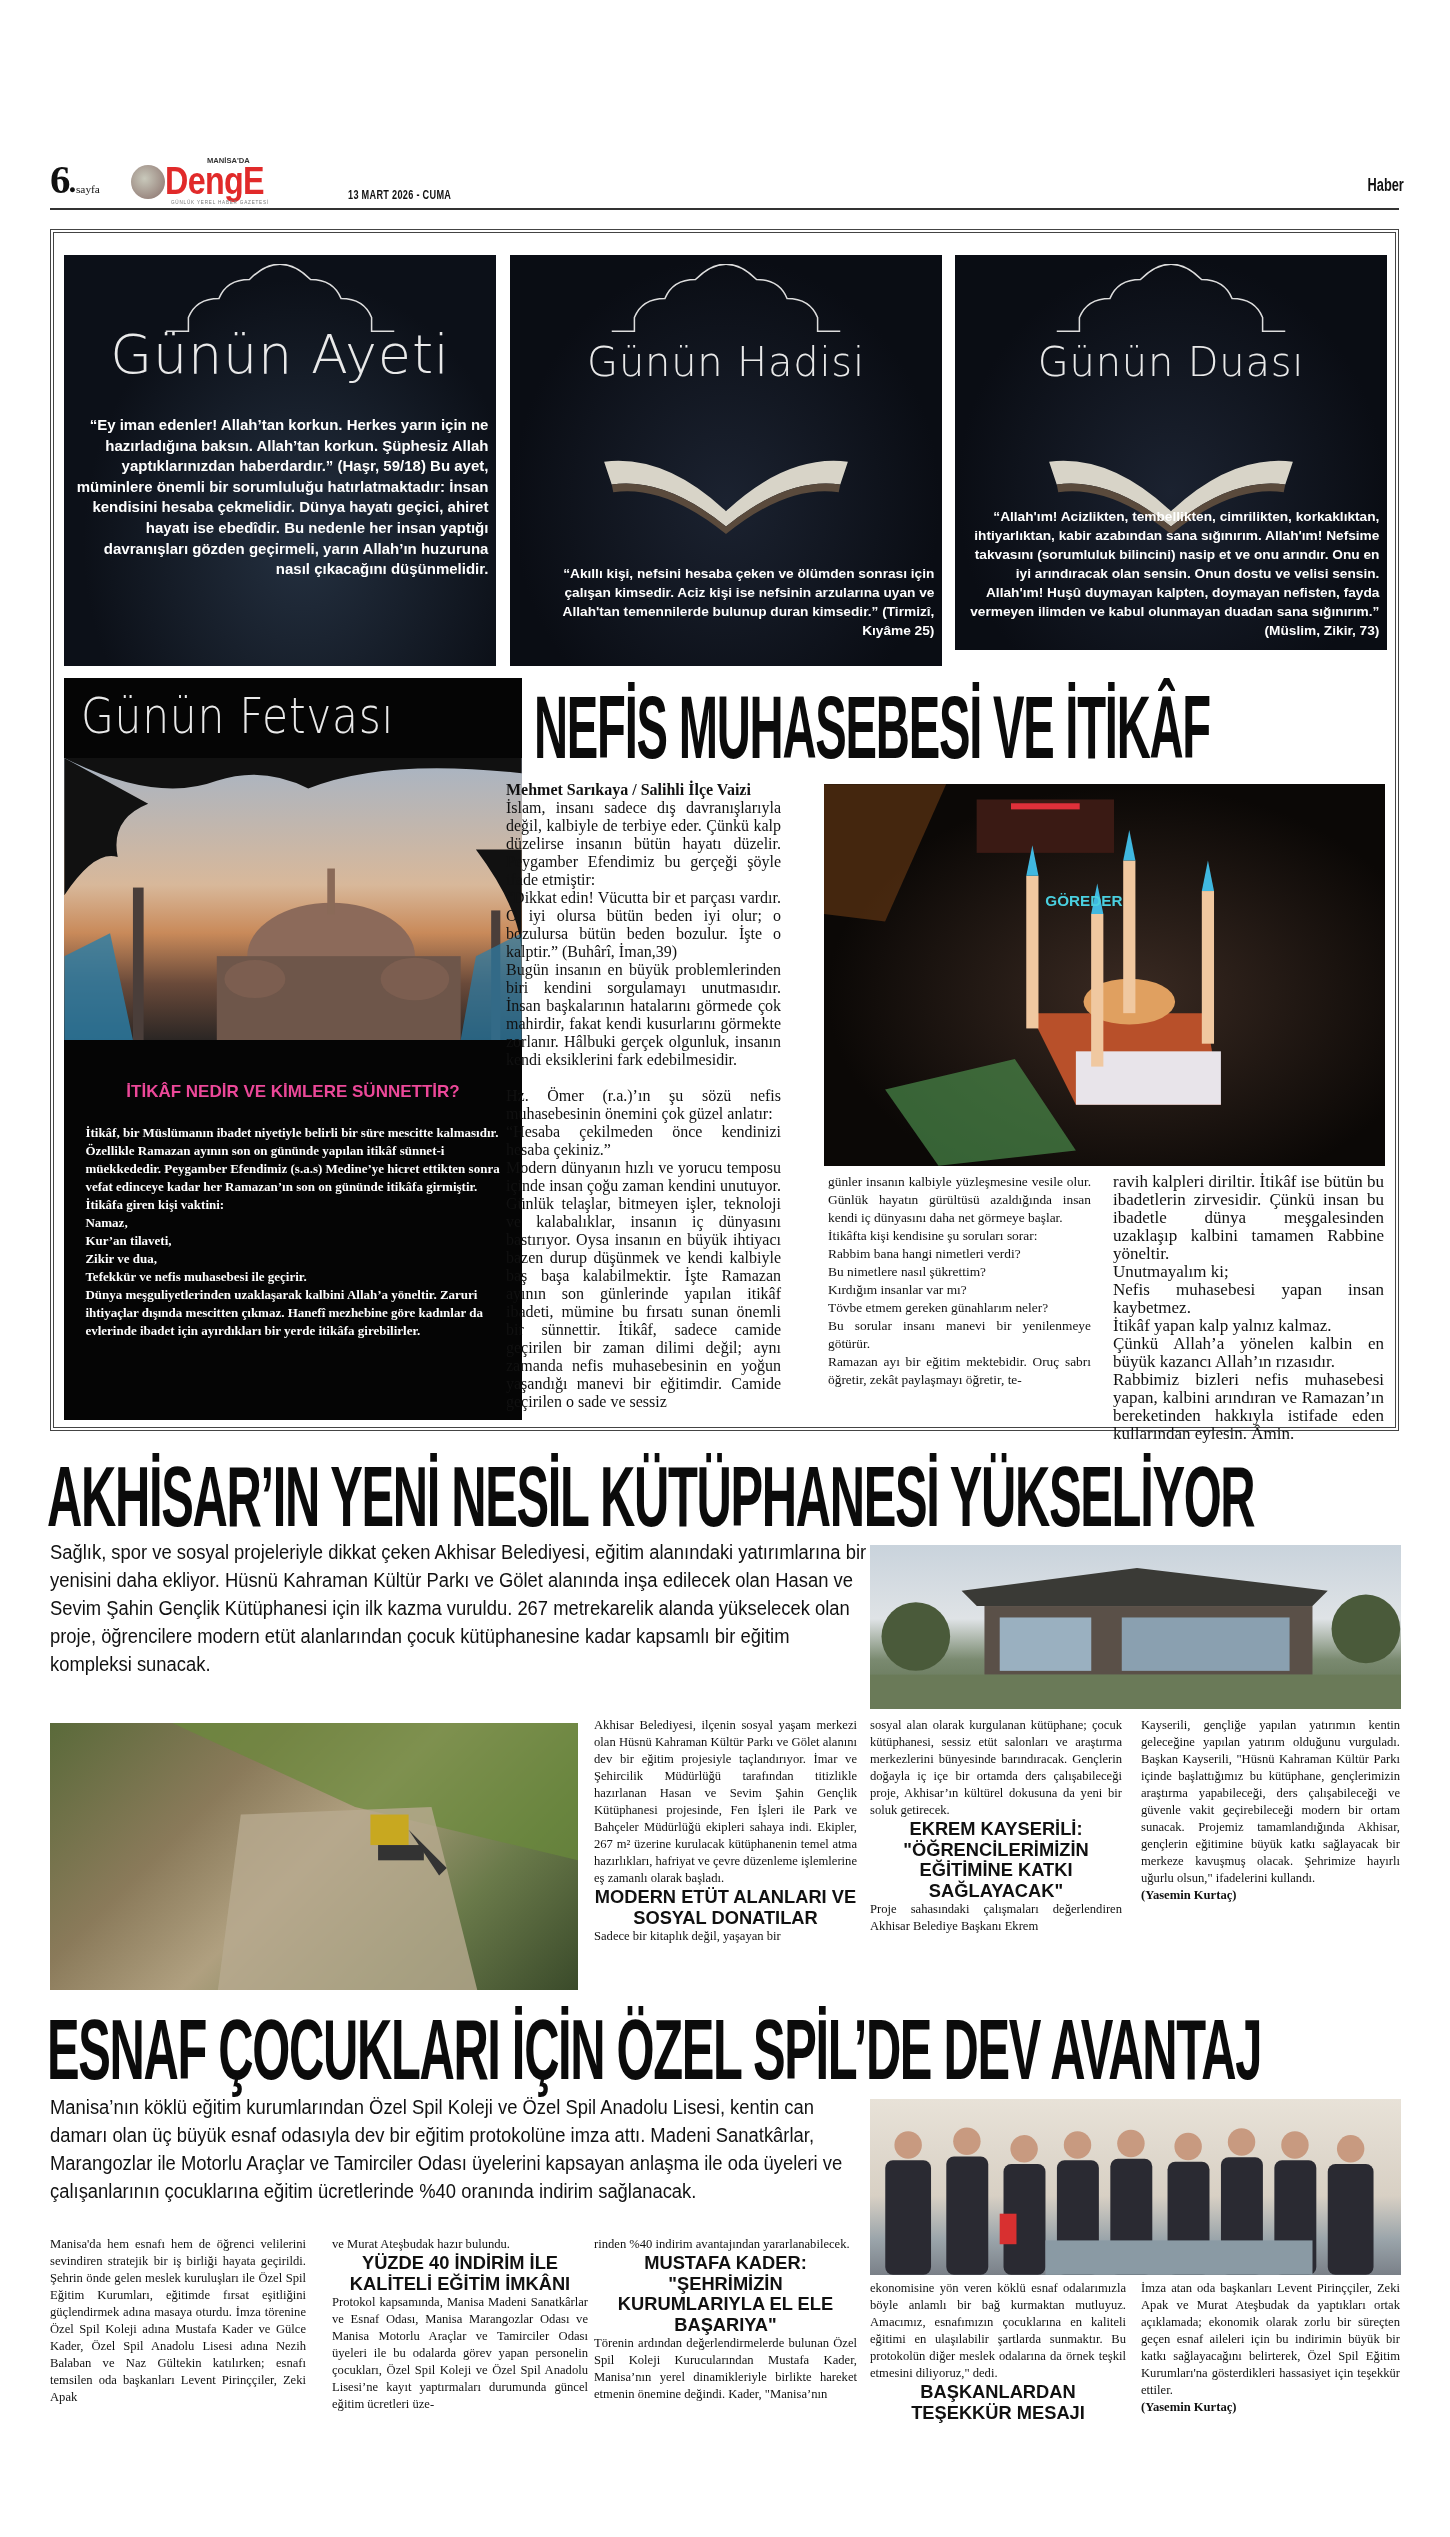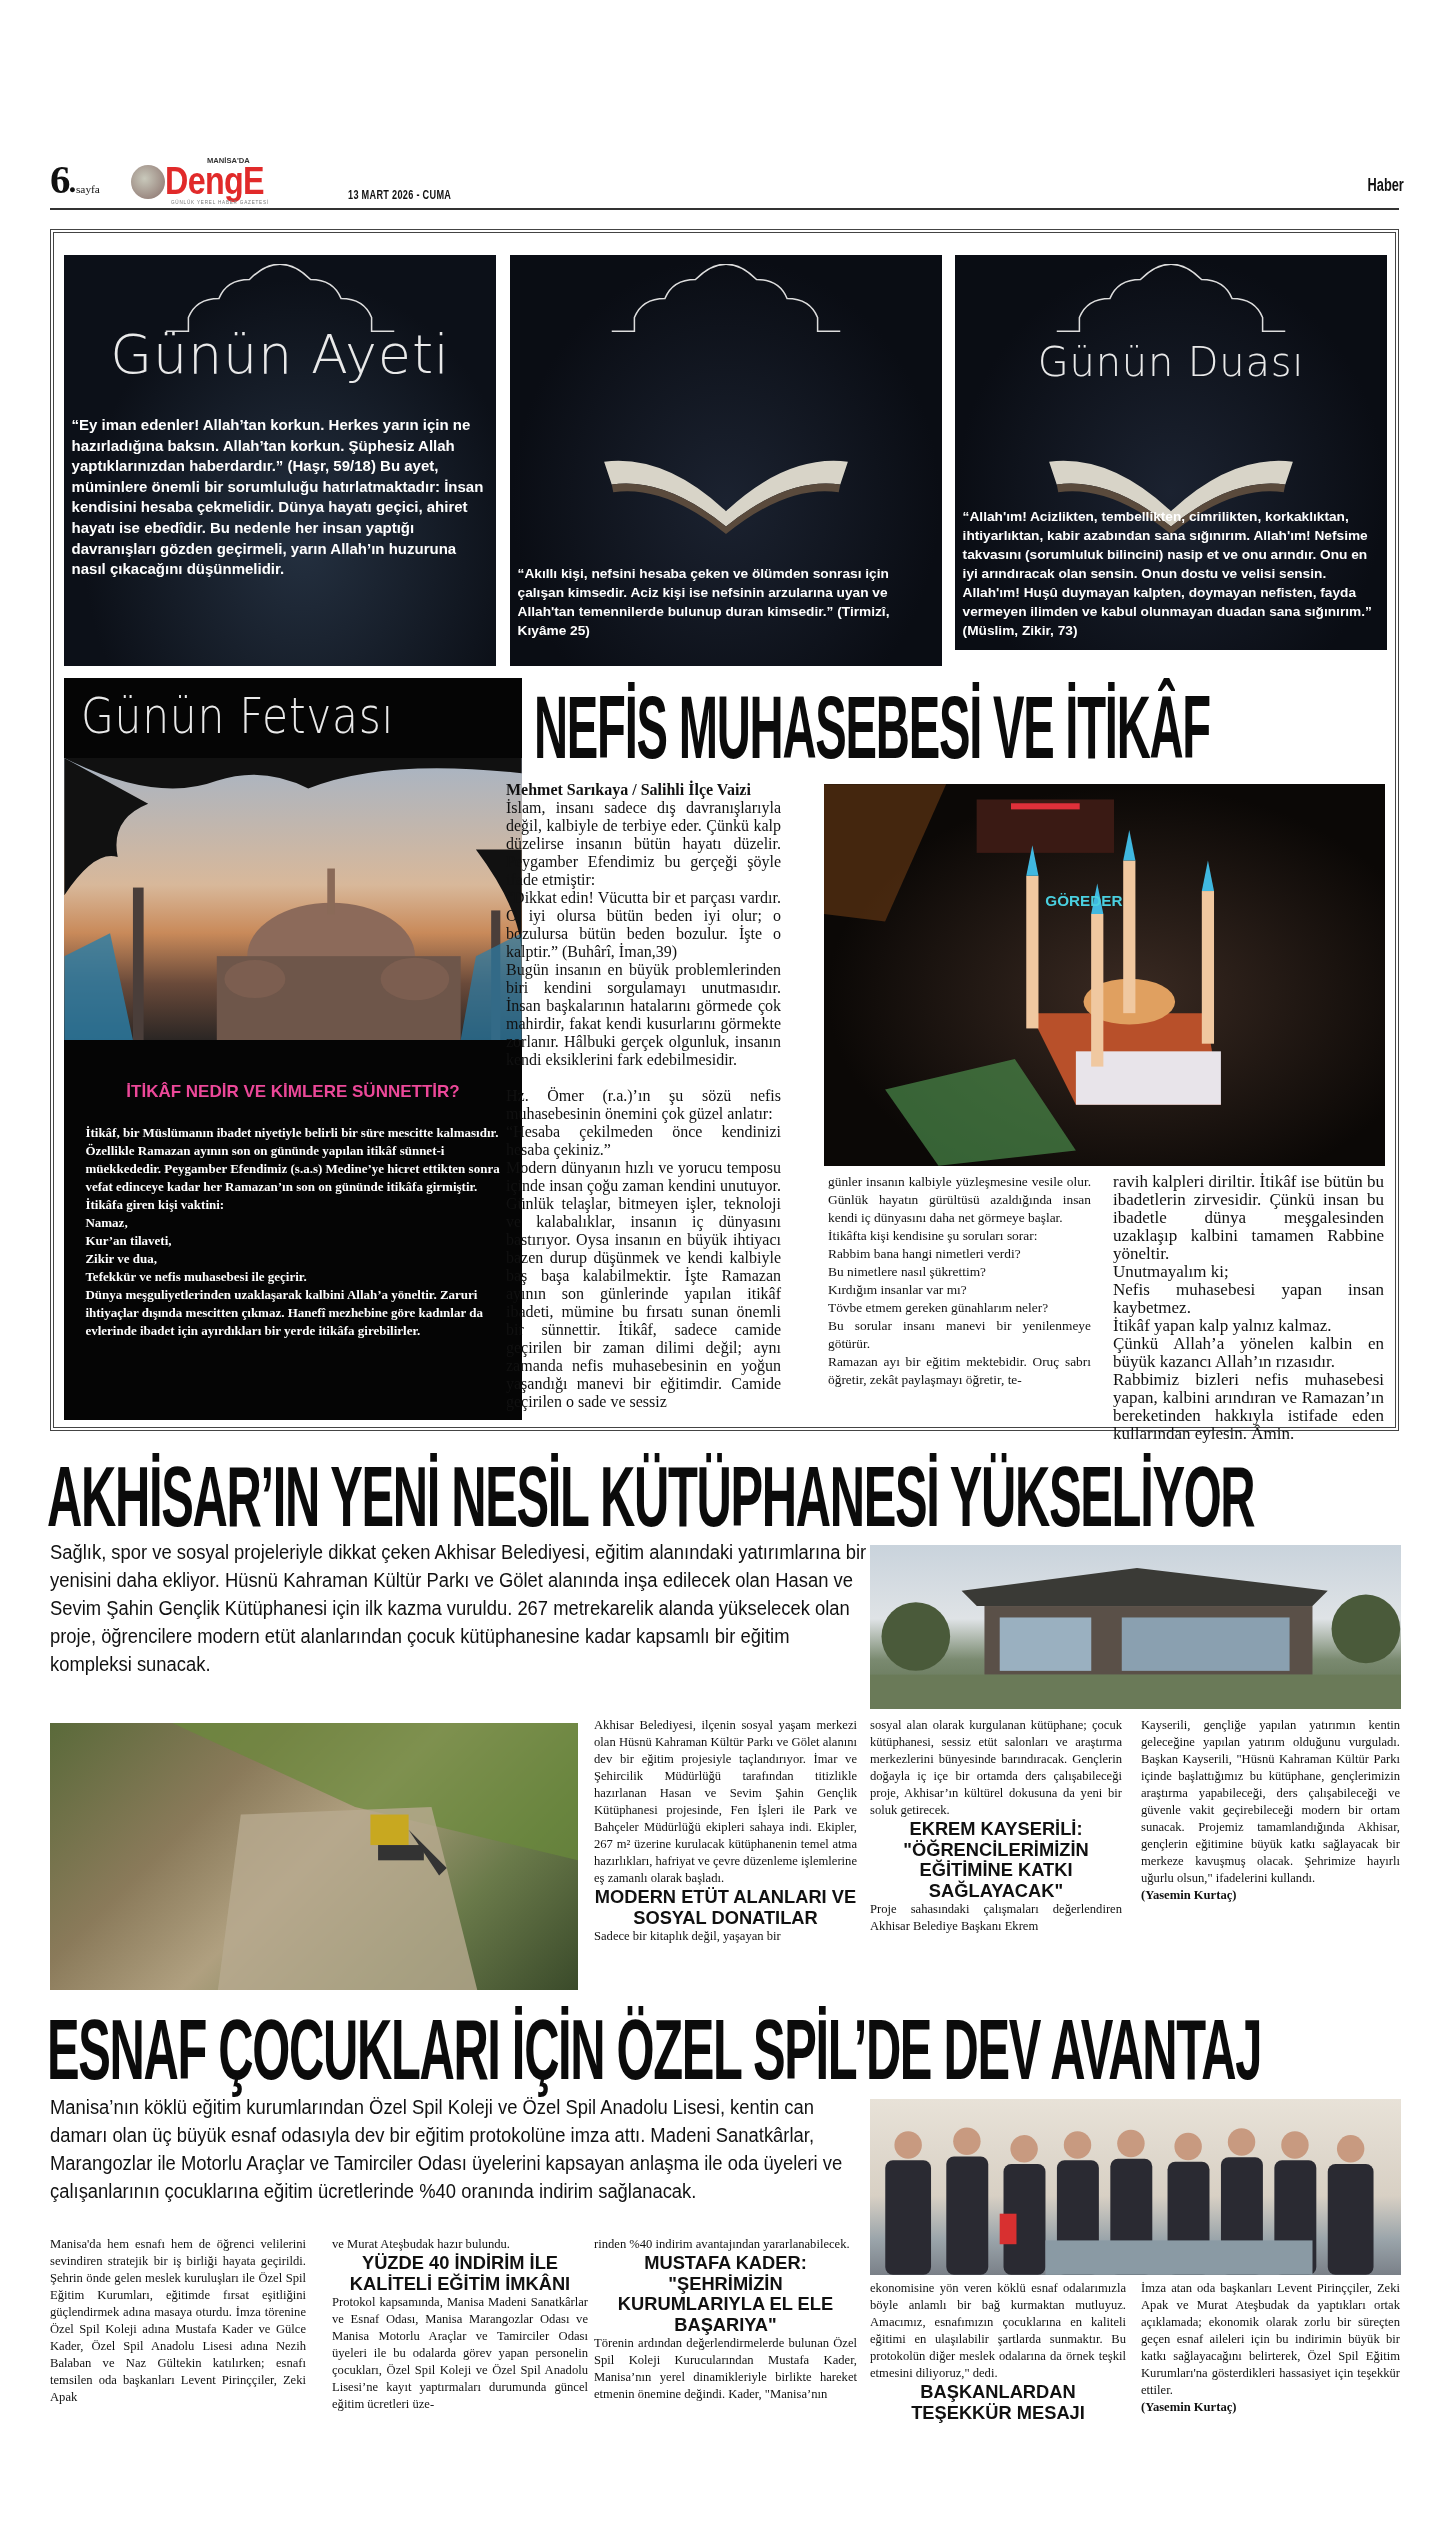--- a/index.html
+++ b/index.html
@@ -14,21 +14,21 @@
 .logo .globe{position:absolute;left:0;top:9.2px;width:34px;height:34px;border-radius:50%;background:radial-gradient(circle at 40% 40%,#bba,#6a4a44);opacity:.8}
 .logo .tag{position:absolute;left:40px;top:44px;font:4.6px "Liberation Sans",sans-serif;color:#777;letter-spacing:0.8px}
 .hdate{left:348px;top:188px;font:700 12.2px "Liberation Sans",sans-serif;transform:scaleX(.75);transform-origin:left;letter-spacing:0.4px}
 .hsec{right:46px;top:174px;font:700 18.3px "Liberation Sans",sans-serif;transform:scaleX(.7);transform-origin:right}
 .hrule{left:50px;top:208px;width:1349px;height:2.3px;background:#333}
 
 .frame{left:50px;top:229px;width:1349px;height:1202px;border:4.6px double #444;background:#fff}
 .darkpanel{background:#0c1018;color:#fff;overflow:hidden}
 .panel-title{font-family:"DejaVu Sans",sans-serif;font-weight:200;color:#e9e9e9;text-align:center;letter-spacing:0.8px}
 .dome{position:absolute;left:50%;transform:translateX(-50%)}
-.ptext{position:absolute;left:7.6px;right:7.6px;text-align:left;font:700 14.5px/20px "Liberation Sans",sans-serif;color:#fff}
+.ptext{position:absolute;left:7.6px;right:7.6px;text-align:right;font:700 14.5px/20px "Liberation Sans",sans-serif;color:#fff}
 .book{position:absolute;left:50%;transform:translateX(-50%);width:259px;height:92px}
 
 .hl{font:700 84px/1 "Liberation Sans",sans-serif;letter-spacing:-2.3px;transform-origin:left top;white-space:nowrap;color:#0b0b0b}
 .body{font:13.4px/18.3px "Liberation Serif",serif;text-align:justify;hyphens:auto}
 .subhl{font:700 18.3px/20.6px "Liberation Sans",sans-serif;text-align:center}
 .lead{font:20px/28px "Liberation Sans",sans-serif;transform:scaleX(.92);transform-origin:left top;width:893px}
 .photo{overflow:hidden}
 </style>
 </head>
 <body>
@@ -51,20 +51,21 @@
       <path d="M0 88 H30 V70 Q40 45 70 45 Q80 20 110 20 Q130 0 150 0 Q170 0 190 20 Q220 20 230 45 Q260 45 270 70 V88 H300" fill="none" stroke="#ddd" stroke-width="2"></path>
     </svg>
   <div class="panel-title abs" style="left:0;right:0;top:68px;font-size:54px">Günün Ayeti</div>
   <div class="ptext" style="top:160px;font-size:15px;line-height:20.6px">“Ey iman edenler! Allah’tan korkun. Herkes yarın için ne hazırladığına baksın. Allah’tan korkun. Şüphesiz Allah yaptıklarınızdan haberdardır.” (Haşr, 59/18) Bu ayet, müminlere önemli bir sorumluluğu hatırlatmaktadır: İnsan kendisini hesaba çekmelidir. Dünya hayatı geçici, ahiret hayatı ise ebedîdir. Bu nedenle her insan yaptığı davranışları gözden geçirmeli, yarın Allah’ın huzuruna nasıl çıkacağını düşünmelidir.</div>
 </div>
 
 <div class="abs darkpanel" style="left:510px;top:255px;width:432px;height:411px;background:radial-gradient(ellipse at 50% 60%,#1b2230 0%,#0a0d14 70%)">
   <svg class="dome" style="top:9.2px" width="229" height="69" viewBox="0 0 300 90">
       <path d="M0 88 H30 V70 Q40 45 70 45 Q80 20 110 20 Q130 0 150 0 Q170 0 190 20 Q220 20 230 45 Q260 45 270 70 V88 H300" fill="none" stroke="#ddd" stroke-width="2"></path>
     </svg>
+  <div class="panel-title abs" style="left:0;right:0;top:84px;font-size:40px">Günün Hadisi</div>
   <svg class="book" style="top:195px" viewBox="0 0 340 120">
       <path d="M10 15 Q90 5 170 80 Q250 5 330 15 L320 45 Q250 35 170 100 Q90 35 20 45 Z" fill="#d8d4c8"></path>
       <path d="M20 45 Q90 35 170 100 Q250 35 320 45 L318 55 Q250 45 170 110 Q90 45 22 55 Z" fill="#5a4a3c"></path>
     </svg>
   <div class="ptext" style="top:309px;font-size:13.7px;line-height:19px">“Akıllı kişi, nefsini hesaba çeken ve ölümden sonrası için çalışan kimsedir. Aciz kişi ise nefsinin arzularına uyan ve Allah'tan temennilerde bulunup duran kimsedir.” (Tirmizî, Kıyâme 25)</div>
 </div>
 
 <div class="abs darkpanel" style="left:955px;top:255px;width:432px;height:395px;background:radial-gradient(ellipse at 50% 60%,#1b2230 0%,#0a0d14 70%)">
   <svg class="dome" style="top:9.2px" width="229" height="69" viewBox="0 0 300 90">
       <path d="M0 88 H30 V70 Q40 45 70 45 Q80 20 110 20 Q130 0 150 0 Q170 0 190 20 Q220 20 230 45 Q260 45 270 70 V88 H300" fill="none" stroke="#ddd" stroke-width="2"></path>

